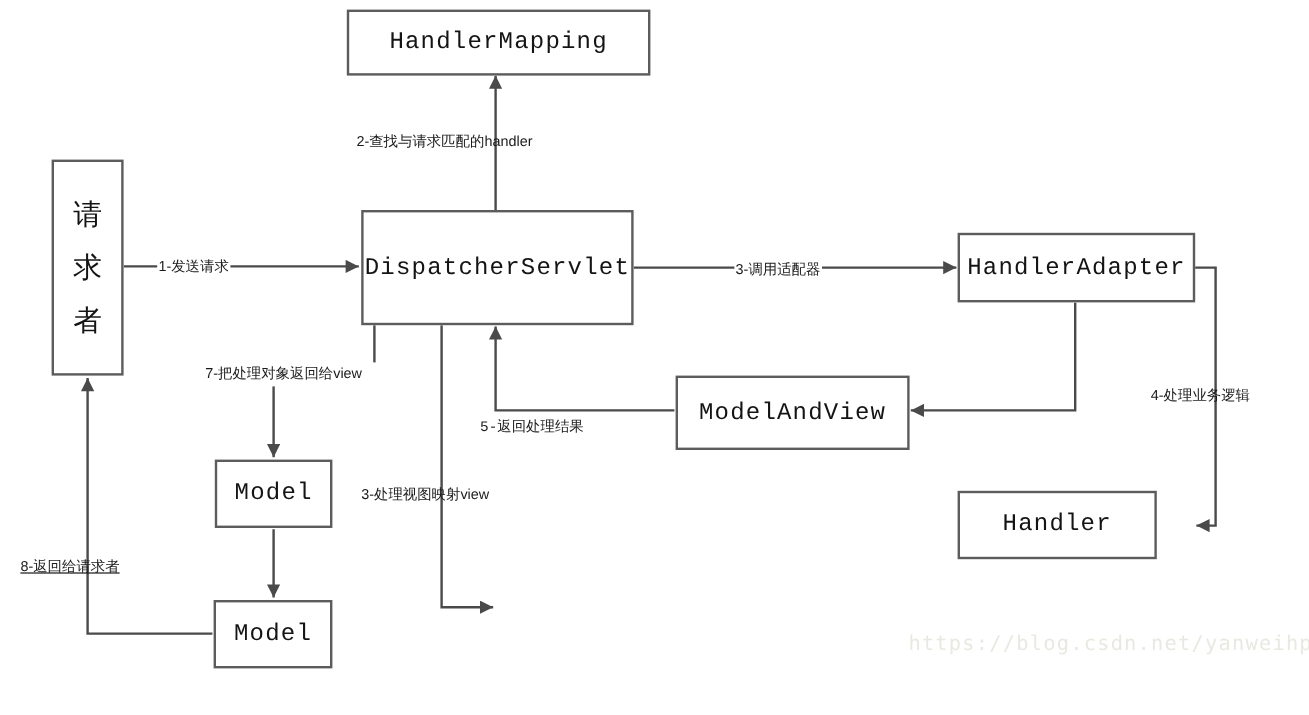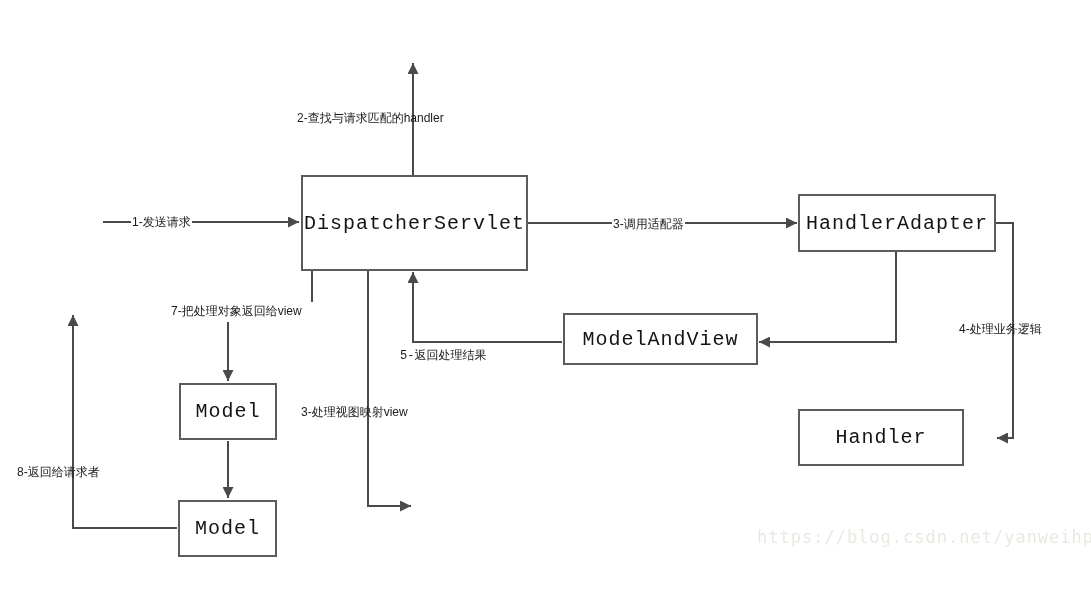--- a/index.html
+++ b/index.html
@@ -64,27 +64,29 @@
       <path d="M896,252 L896,342 L759,342" marker-end="url(#arrow)"></path>
       <path d="M562,342 L413,342 L413,272" marker-end="url(#arrow)"></path>
       <path d="M368,271 L368,506 L411,506" marker-end="url(#arrow)"></path>
       <path d="M312,271 L312,302"></path>
       <path d="M228,322 L228,381" marker-end="url(#arrow)"></path>
       <path d="M228,441 L228,498" marker-end="url(#arrow)"></path>
       <path d="M177,528 L73,528 L73,315" marker-end="url(#arrow)"></path>
     </g>
   </svg>
 
+  <div class="node vertical" style="left:43px;top:133px;width:60px;height:180px;">请求者</div>
 
+  <div class="node" style="left:289px;top:8px;width:253px;height:55px;">HandlerMapping</div>
 
   <div class="node" style="left:301px;top:175px;width:227px;height:96px;">DispatcherServlet</div>
 
   <div class="node" style="left:798px;top:194px;width:198px;height:58px;">HandlerAdapter</div>
 
-  <div class="node" style="left:563px;top:313px;width:195px;height:52px;">ModelAndView</div>
+  <div class="node" style="left:563px;top:313px;width:195px;height:62px;">ModelAndView</div>
 
   <div class="node" style="left:798px;top:409px;width:166px;height:57px;">Handler</div>
 
   <div class="node" style="left:179px;top:383px;width:98px;height:57px;">Model</div>
 
   <div class="node" style="left:178px;top:500px;width:99px;height:57px;">Model</div>
 
 
   <div class="edge-label on-line" style="left:131px;top:214px;">1-发送请求</div>
 
@@ -93,17 +95,17 @@
   <div class="edge-label on-line" style="left:612px;top:216px;">3-调用适配器</div>
 
   <div class="edge-label" style="left:959px;top:321px;">4-处理业务逻辑</div>
 
   <div class="edge-label on-line" style="left:399px;top:348px;font-family:Liberation Mono, monospace;">5-返回处理结果</div>
 
   <div class="edge-label" style="left:301px;top:404px;">3-处理视图映射view</div>
 
   <div class="edge-label" style="left:171px;top:303px;">7-把处理对象返回给view</div>
 
-  <div class="edge-label" style="left:17px;top:464px;">8-返回给请求者</div>
+  <div class="edge-label" style="left:17px;top:464px;text-decoration:underline;">8-返回给请求者</div>
 
   <div class="watermark">https://blog.csdn.net/yanweihpu</div>
 
 </div>
 
 </body></html>

